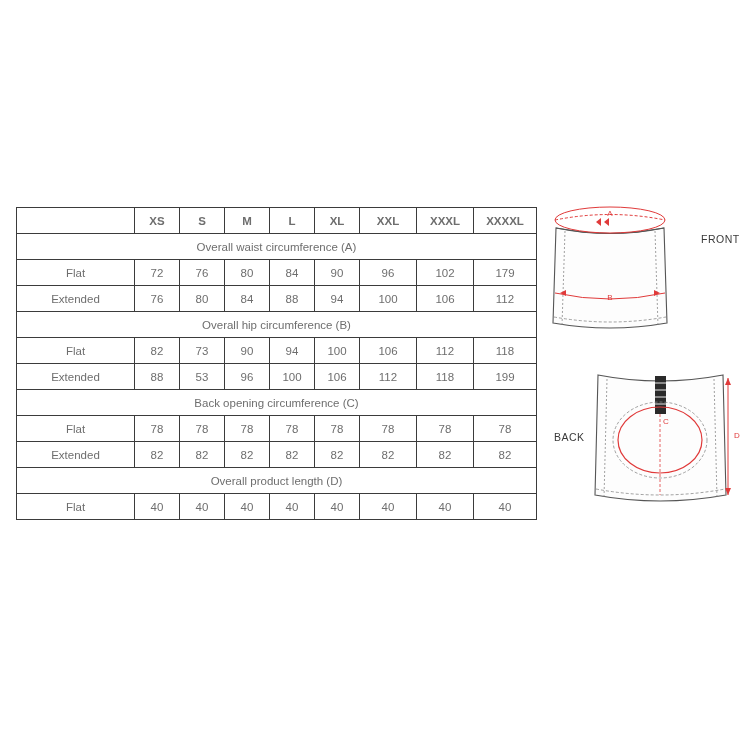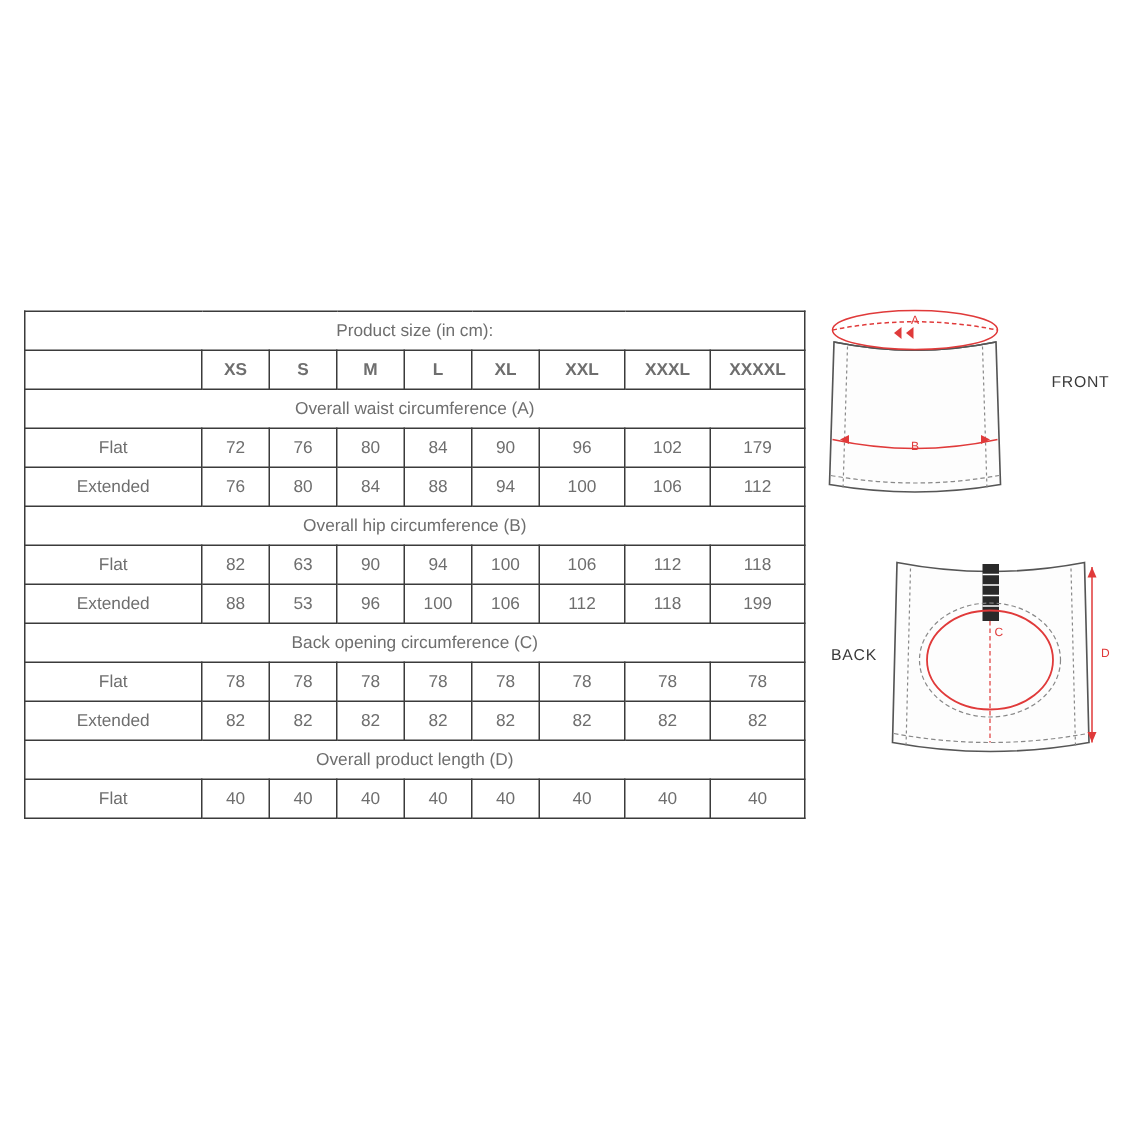--- a/index.html
+++ b/index.html
@@ -77,21 +77,21 @@
     width: 244px;
     height: 320px;
   }
   .illus svg { display: block; }
   .label-txt {
     position: absolute;
     font-size: 10.5px;
     color: #3a3a3a;
     letter-spacing: 0.5px;
   }
-  .front-label { left: 171px; top: 54px; padding-left: 30px; }
+  .front-label { left: 171px; top: 38px; padding-left: 30px; }
   .back-label  { left: 54px;  top: 236px; }
 </style>
 </head>
 <body>
 
 <div class="page">
 
   <div class="table-wrap">
     <table class="size-table">
       <colgroup>
@@ -99,23 +99,20 @@
           <col class="cv">
           <col class="cv">
           <col class="cv">
           <col class="cv">
         <col class="cv">
           <col class="cl">
           <col class="cl">
           <col class="cxl">
       </colgroup>
       <tbody>
-        <tr>
-          <td class="title-cell" colspan="9">Product size (in cm):</td>
-        </tr>
         <tr>
           <td></td>
           <td class="header-cell">XS</td>
           <td class="header-cell">S</td>
           <td class="header-cell">M</td>
           <td class="header-cell">L</td>
           <td class="header-cell">XL</td>
           <td class="header-cell">XXL</td>
           <td class="header-cell">XXXL</td>
           <td class="header-cell">XXXXL</td>
@@ -146,21 +143,21 @@
           <td class="value">106</td>
           <td class="value">112</td>
         </tr>
 
         <tr>
           <td class="section-cell" colspan="9">Overall hip circumference (B)</td>
         </tr>
         <tr>
           <td class="rowlabel">Flat</td>
           <td class="value">82</td>
-          <td class="value">63</td>
+          <td class="value">73</td>
           <td class="value">90</td>
           <td class="value">94</td>
           <td class="value">100</td>
           <td class="value">106</td>
           <td class="value">112</td>
           <td class="value">118</td>
         </tr>
         <tr>
           <td class="rowlabel">Extended</td>
           <td class="value">88</td>

